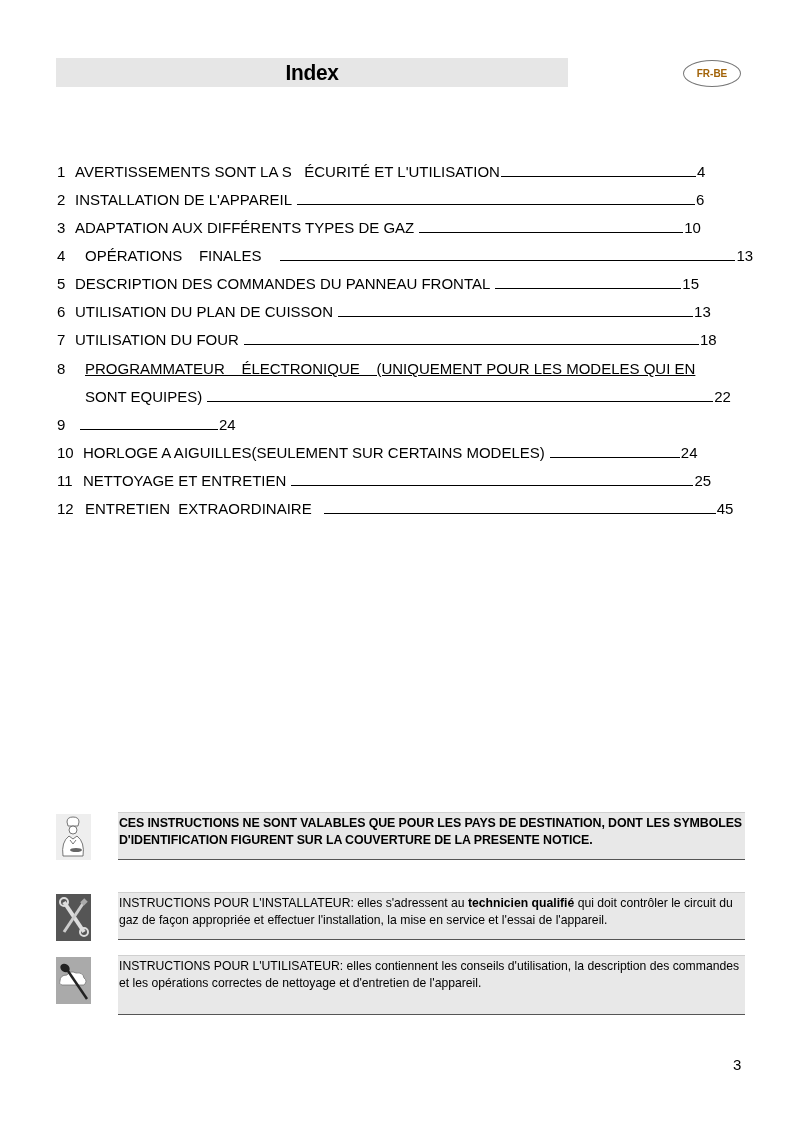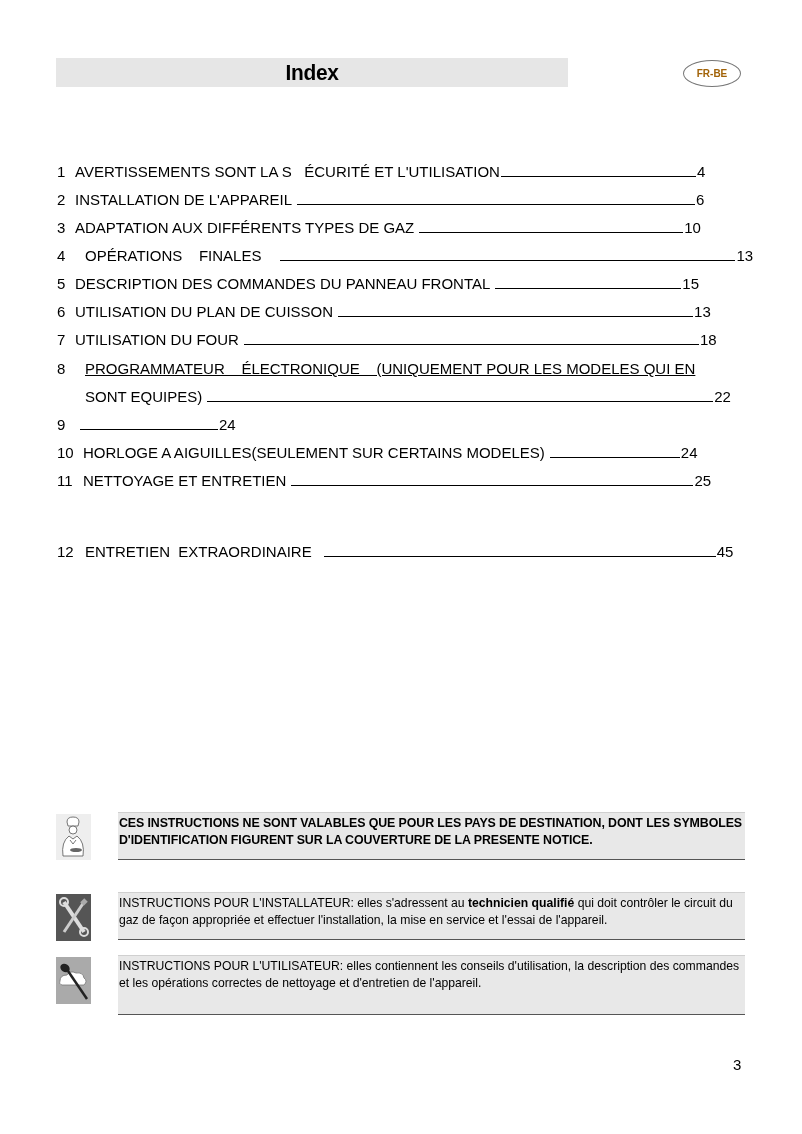--- a/index.html
+++ b/index.html
@@ -101,21 +101,21 @@
     <span class="page">24</span>
   </div>
   <div class="toc-row" style="top:309px;justify-content:center;">
     <span class="num" style="width:26px;">11</span>
     <span class="label">NETTOYAGE ET ENTRETIEN</span>
     <span class="leader" style="width:402px;margin-left:5px;"></span>
     <span class="page">25</span>
   </div>
   <div class="toc-row" style="top:337px;">
     <span class="num" style="width:28px;">12</span>
-    <span class="label" style="white-space:pre;margin-top:43px;">ENTRETIEN  EXTRAORDINAIRE</span>
+    <span class="label" style="white-space:pre;">ENTRETIEN  EXTRAORDINAIRE</span>
     <span class="leader" style="width:392px;margin-left:12px;"></span>
     <span class="page">45</span>
   </div>
 </div>
 
 <div class="notes">
   <div class="note" style="top:0px;">
     <div class="icon" style="top:2px;">
       <svg width="35" height="46" viewBox="0 0 35 46">
         <rect width="35" height="46" fill="#eeeeee"></rect>

